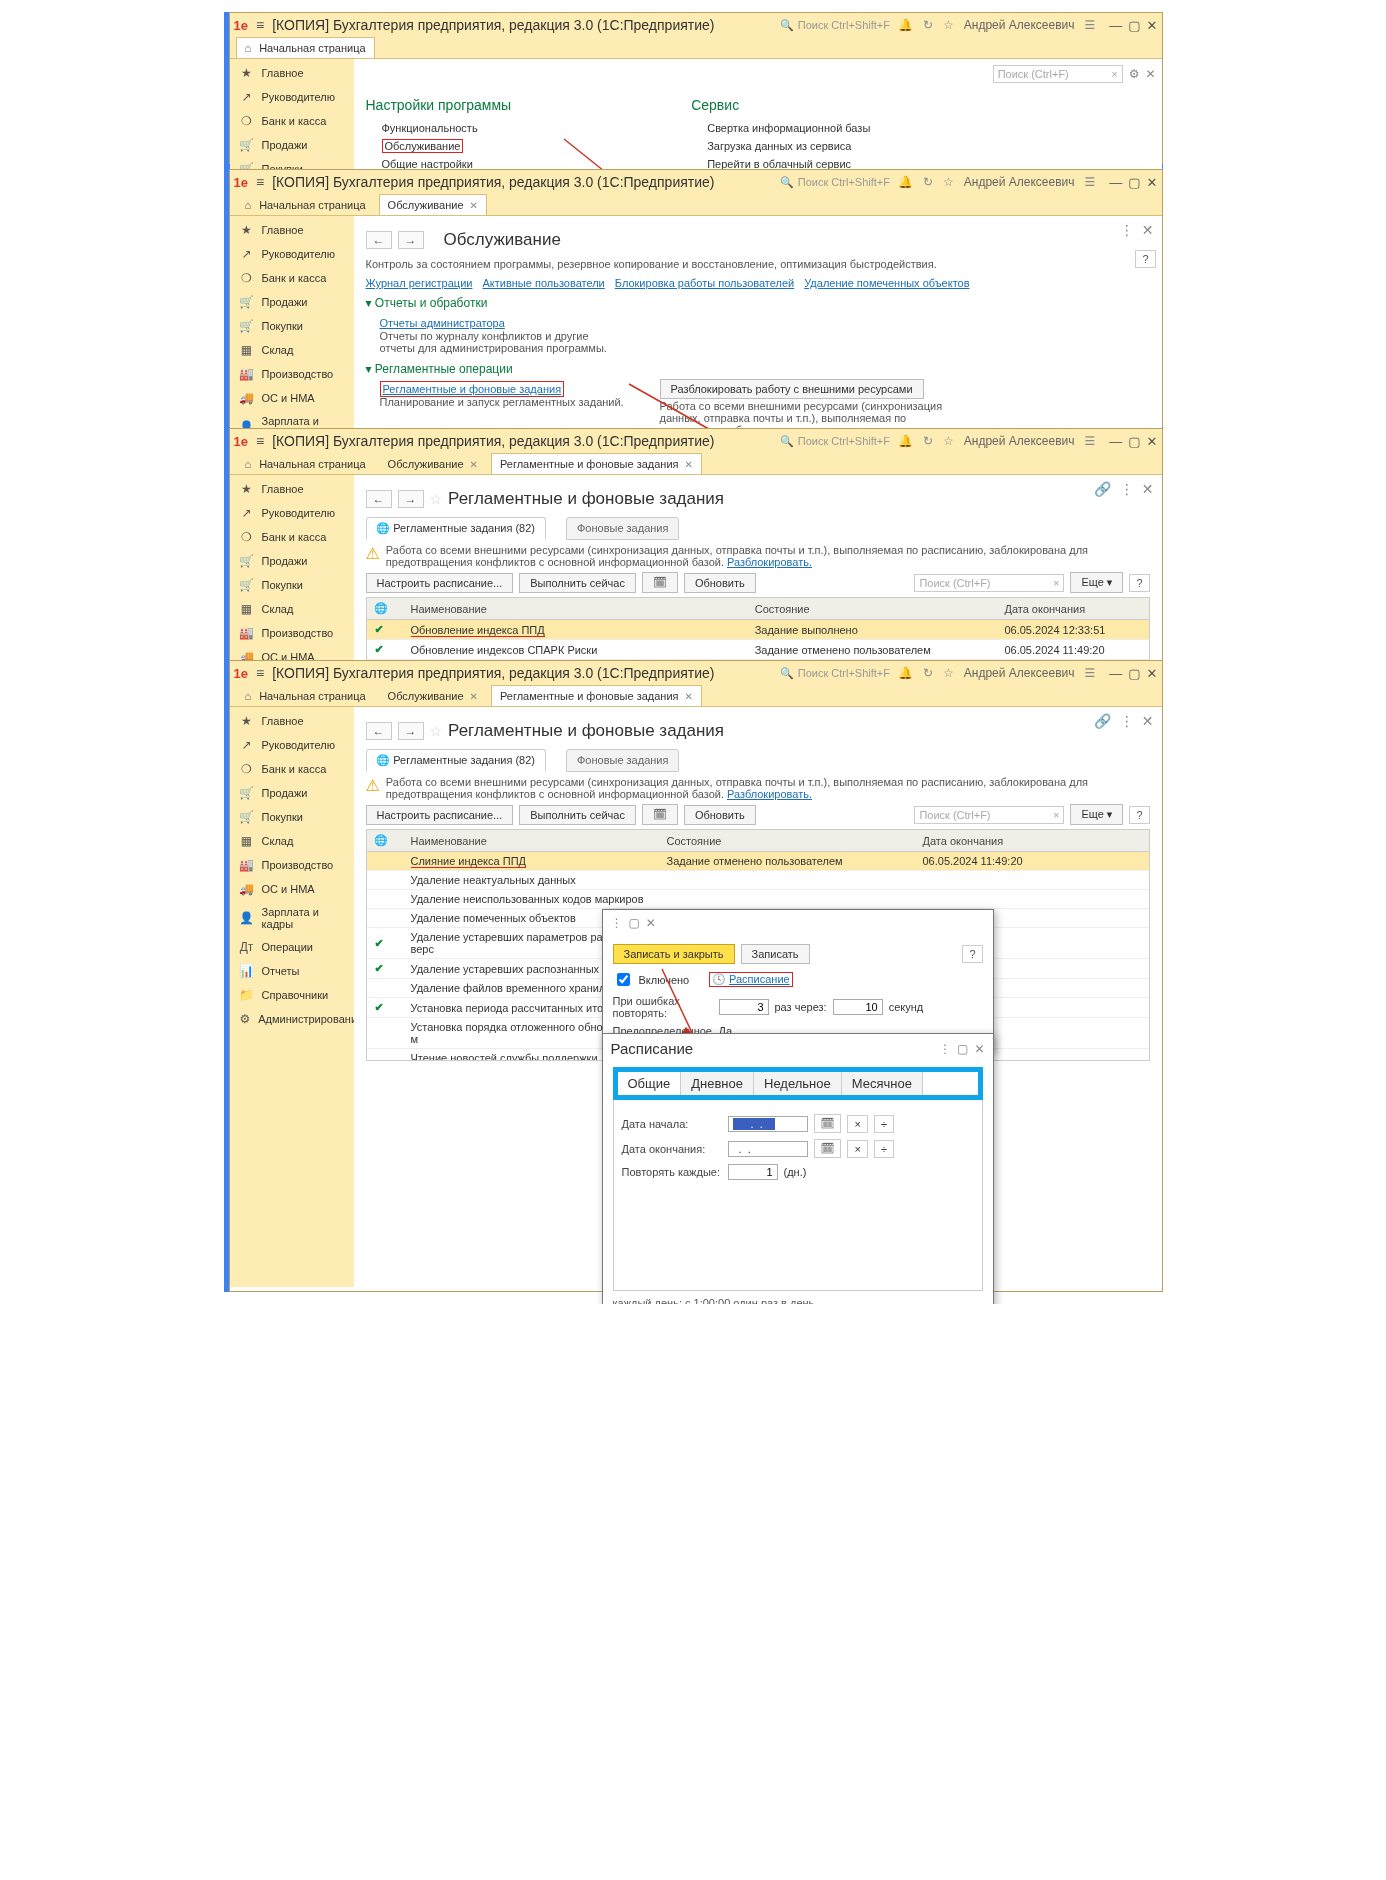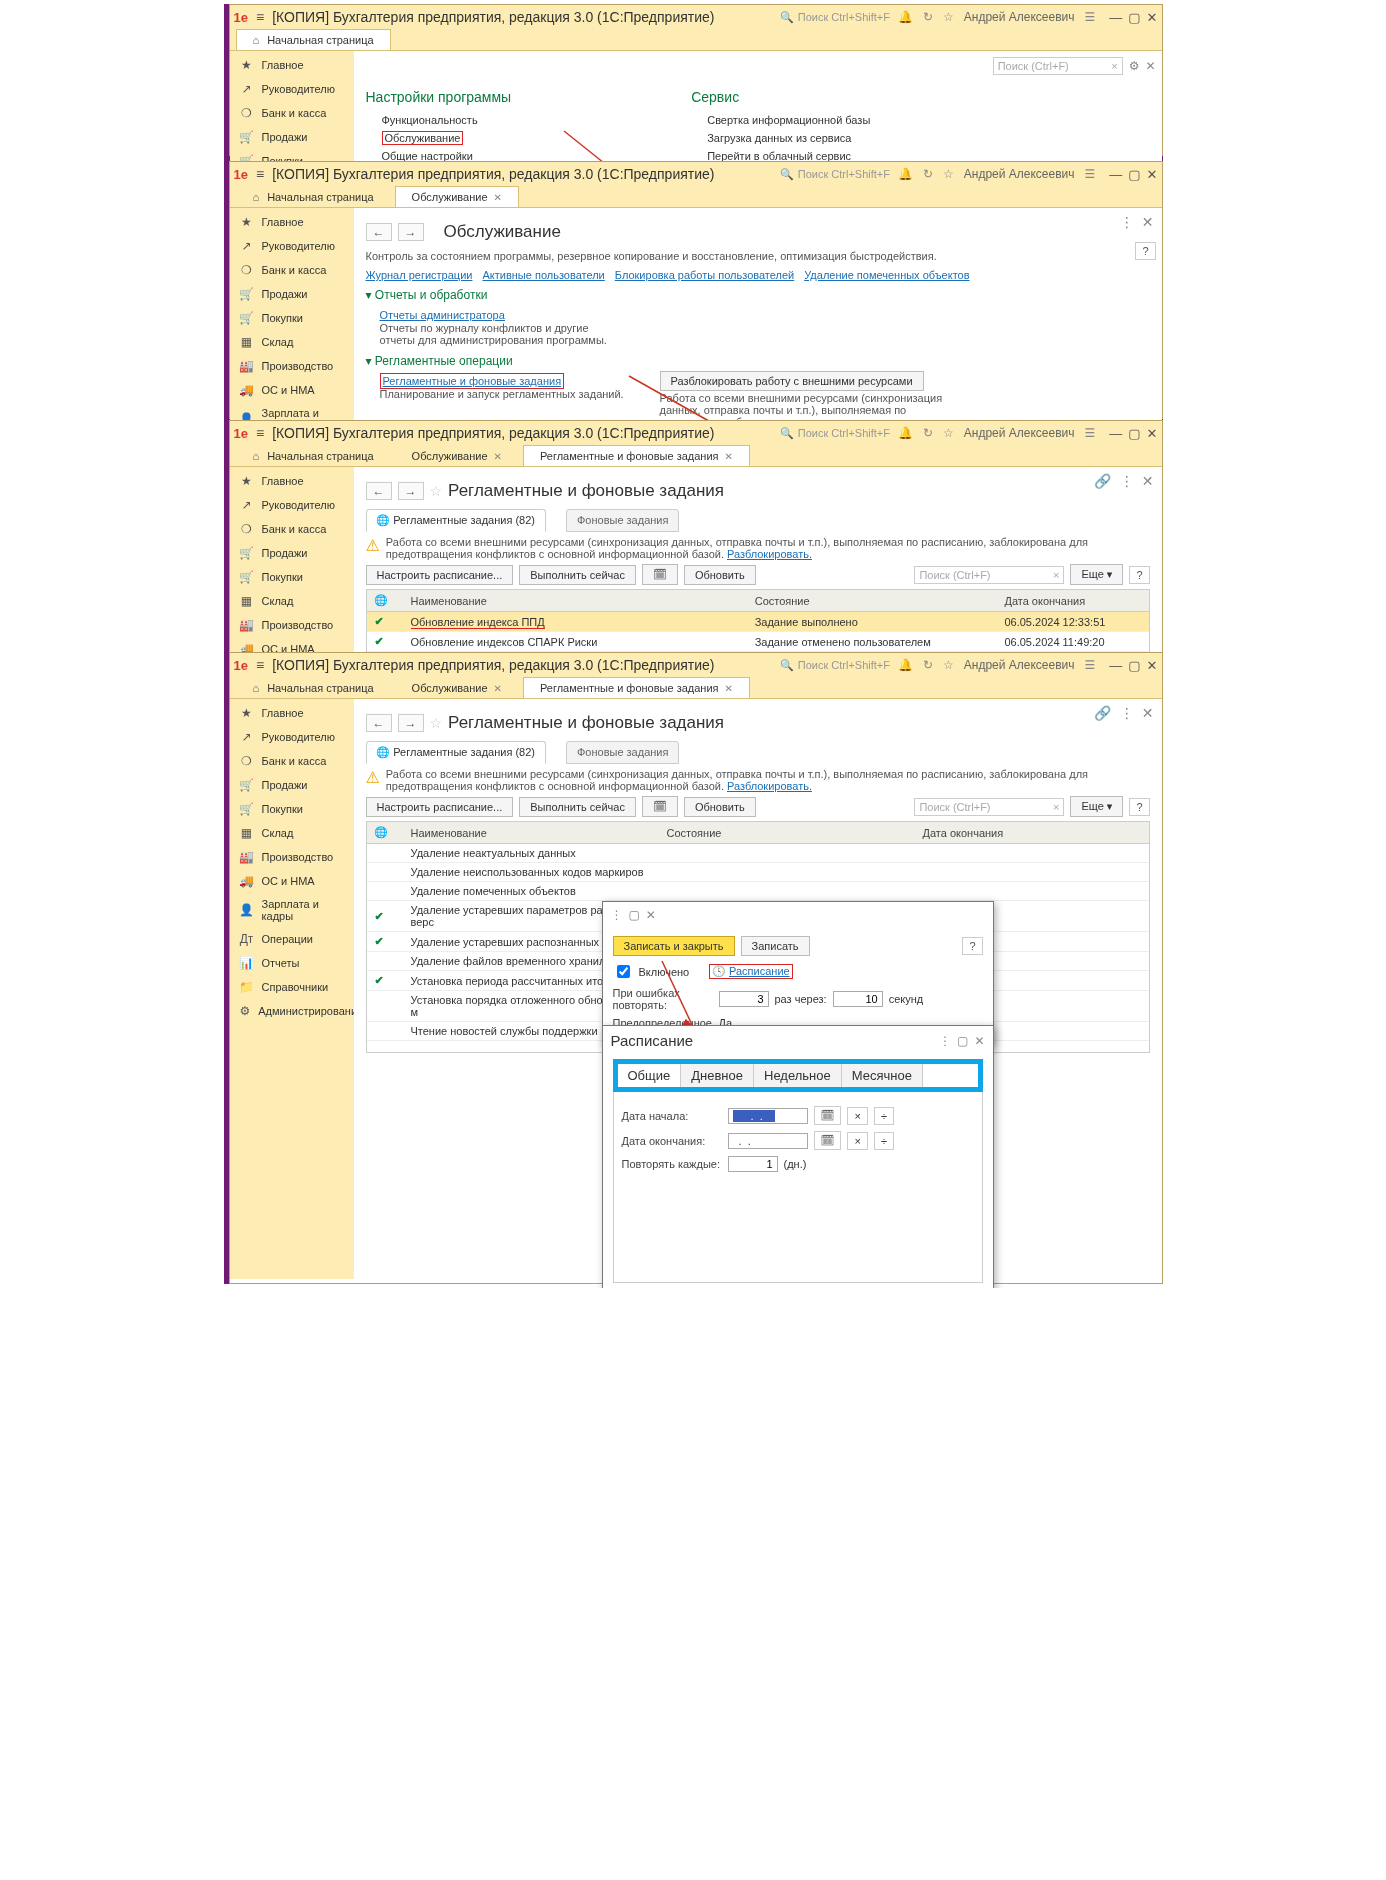--- a/index.html
+++ b/index.html
@@ -1,33 +1,33 @@
 <!DOCTYPE html>
 <html><head>
 <meta charset="utf-8">
 <style>
 body{margin:0;background:#fff;font-family:Arial,sans-serif;font-size:12px;color:#333}
-.stage{position:relative;width:939px;height:1280px;margin:4px auto;background:#701a75}
+.stage{position:relative;width:939px;height:1280px;margin:12px auto;background:#3b82f6}
 .win{position:absolute;border:1px solid #b8a060;background:#fff}
 .titlebar{height:24px;background:#fdecb3;display:flex;align-items:center;padding:0 4px;gap:8px}
 .logo{color:#d8392a;font-weight:bold;font-size:13px}
 .ham{font-size:14px;color:#555}
 .ttext{color:#333;font-size:14px;flex:1;white-space:nowrap;overflow:hidden}
 .search{display:flex;align-items:center;gap:4px;color:#999;font-size:11px}
 .sicon{color:#aaa}
 .ticns{display:flex;gap:10px;align-items:center;color:#888;font-size:12px}
 .user{color:#666;font-size:12px}
 .wctrl{display:flex;gap:6px;color:#555;font-size:13px;margin-left:6px}
 .body{display:flex;position:relative}
 .side{width:124px;background:#fdecb3;padding-top:2px}
 .side .item{display:flex;align-items:center;gap:8px;padding:5px 10px;color:#333;font-size:11px}
 .side .icn{width:14px;text-align:center;color:#555;font-size:12px}
 .content{flex:1;background:#fff;padding:6px 12px}
 .tabs{display:flex;background:#fdecb3;padding:0 6px;gap:4px;border-bottom:1px solid #d8c078}
-.tab{padding:4px 16px;font-size:11px;background:#fdecb3;border:1px solid transparent;border-bottom:none;display:flex;align-items:center;gap:4px}
+.tab{padding:4px 8px;font-size:11px;background:#fdecb3;border:1px solid transparent;border-bottom:none;display:flex;align-items:center;gap:4px}
 .tab.home::before{content:"⌂";color:#666;margin-right:4px}
 .tab.active{background:#fff;border-color:#d8c078}
 .closex{color:#888;font-size:10px;margin-left:2px}
 .headrow{display:flex;align-items:center;gap:6px;margin:8px 0}
 .navbtn{border:1px solid #ccc;padding:1px 6px;font-size:12px;color:#555;background:#fafafa}
 .h2{font-size:17px;font-weight:normal}
 .star{color:#ccc;font-size:14px}
 .grnhead{color:#0a7a3e;font-size:14px;margin:4px 0 6px}
 a.lnk{color:#1a6fb7;text-decoration:underline;font-size:11px}
 .redbox{border:1px solid #d22;padding:0 2px}
@@ -526,20 +526,26 @@
     <table>
               <thead>
                 <tr>
      <th style="width:20px">🌐</th>
      <th style="width:240px">Наименование</th>
      <th style="width:240px">Состояние</th>
      <th>Дата окончания</th>
     </tr>
               </thead>
               <tbody id="tb4">
+                <tr class="sel">
+                  <td></td>
+                  <td><span style="border-bottom:1px solid #d22">Слияние индекса ППД</span></td>
+                  <td>Задание отменено пользователем</td>
+                  <td>06.05.2024 11:49:20</td>
+                </tr>
                 <tr>
                   <td></td>
                   <td>Удаление неактуальных данных</td>
                   <td></td>
                   <td></td>
                 </tr>
                 <tr>
                   <td></td>
                   <td>Удаление неиспользованных кодов маркиров</td>
                   <td></td>

